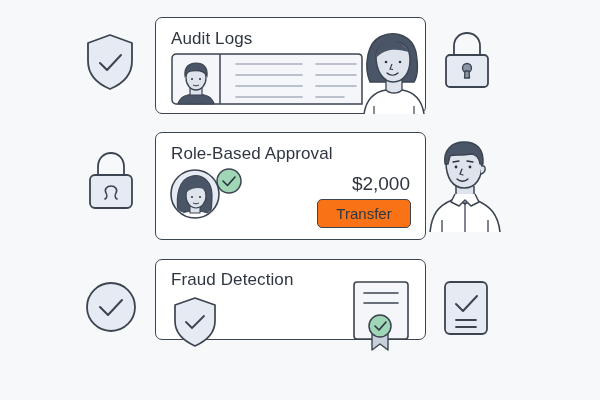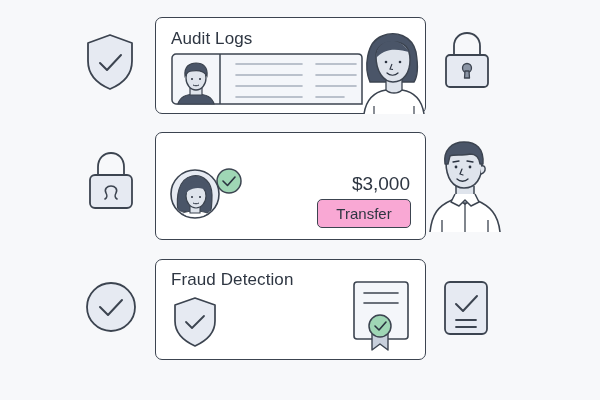--- a/index.html
+++ b/index.html
@@ -27,21 +27,21 @@
   svg { display: block; overflow: visible; }
   .amount {
     position: absolute;
     font-size: 19px;
     color: #2e3642;
   }
   .btn {
     position: absolute;
     border: 1.5px solid #3c4450;
     border-radius: 5px;
-    background: #f9a8d4;
+    background: #f97316;
     font-size: 15px;
     color: #2e3642;
     display: flex; align-items: center; justify-content: center;
     box-sizing: border-box;
     cursor: pointer;
   }
 </style>
 </head>
 <body>
 
@@ -150,20 +150,21 @@
       <circle cx="24" cy="30" r="1.3" fill="#2b3340"></circle>
       <circle cx="38" cy="30" r="1.3" fill="#2b3340"></circle>
       <path d="M30 32 L28 37 L31 37.5" fill="none" stroke="#2b3340" stroke-width="1.1"></path>
       <path d="M25 41 C28 44 33 44 36 41" fill="none" stroke="#2b3340" stroke-width="1.2" stroke-linecap="round"></path>
       <path d="M12 74 L12 82 M52 74 L52 82" stroke="#3c4450" stroke-width="1.2"></path>
     </svg>
   </div>
 </div>
 
 <div class="card" style="left:155px;top:132px;width:271px;height:108px;">
+  <div class="card-title" style="left:15px;top:11px;">Role-Based Approval</div>
 
   <div class="abs" style="left:14px;top:34px;">
     <svg width="78" height="54" viewBox="0 0 78 54">
       <defs>
         <clipPath id="avclip">
             <circle cx="25" cy="27" r="23"></circle>
           </clipPath>
       </defs>
       <circle cx="25" cy="27" r="24" fill="#e6eaf2" stroke="#3c4450" stroke-width="1.6"></circle>
       <g clip-path="url(#avclip)">
@@ -177,26 +178,26 @@
         <path d="M23 36 C25 37 27 37 29 36" fill="none" stroke="#2b3340" stroke-width="1"></path>
       </g>
 
       <g>
         <circle cx="59" cy="14" r="12" fill="#9fd6b5" stroke="#3c4450" stroke-width="1.5"></circle>
         <path d="M53 14 L57.5 18.5 L65 10" fill="none" stroke="#2b3340" stroke-width="1.6" stroke-linecap="round" stroke-linejoin="round"></path>
       </g>
     </svg>
   </div>
 
-  <div class="amount" style="right:15px;top:40px;">$3,000</div>
+  <div class="amount" style="right:15px;top:40px;">$2,000</div>
 
   <div class="btn" style="left:161px;top:66px;width:94px;height:29px;">Transfer</div>
 </div>
 
-<div class="card" style="left:155px;top:259px;width:271px;height:101px;">
+<div class="card" style="left:155px;top:259px;width:271px;height:81px;">
   <div class="card-title" style="left:15px;top:10px;">Fraud Detection</div>
 
   <div class="abs" style="left:16px;top:36px;">
     <svg width="46" height="52" viewBox="0 0 46 52">
       <path d="M23 2 L43 9 L43 25 C43 37 34 45 23 50 C12 45 3 37 3 25 L3 9 Z" fill="#e6eaf2" stroke="#3c4450" stroke-width="1.7" stroke-linejoin="round"></path>
       <path d="M14 26 L20 32 L32 20" fill="none" stroke="#3c4450" stroke-width="1.8" stroke-linecap="round" stroke-linejoin="round"></path>
     </svg>
   </div>
 
   <div class="abs" style="left:196px;top:20px;">

